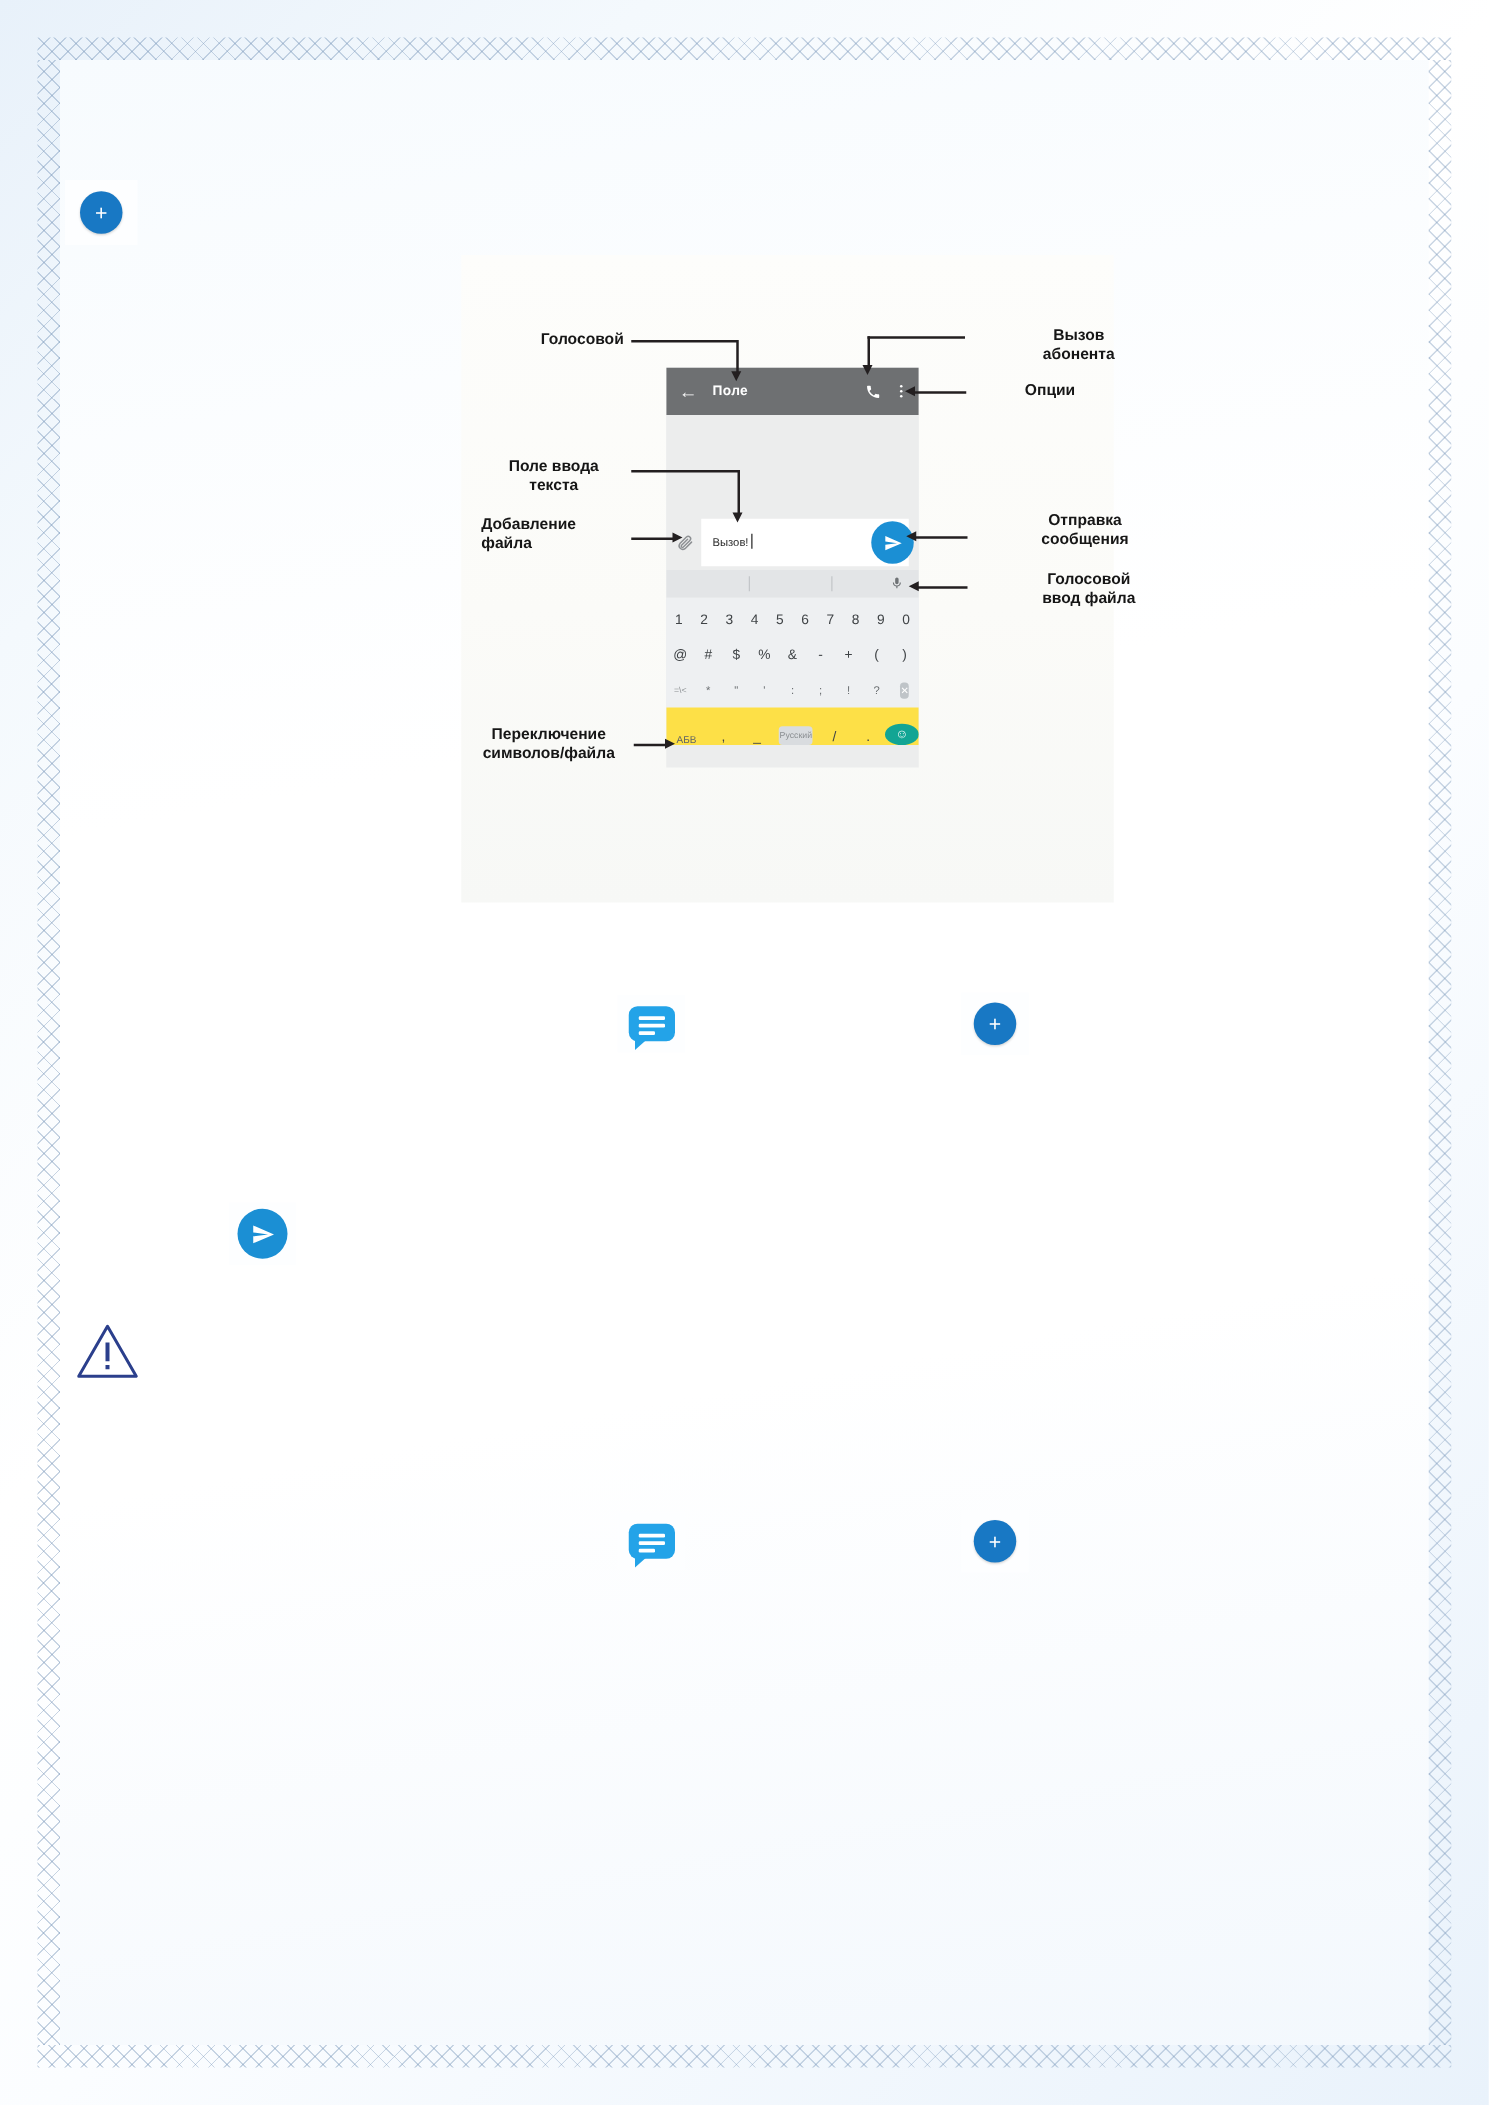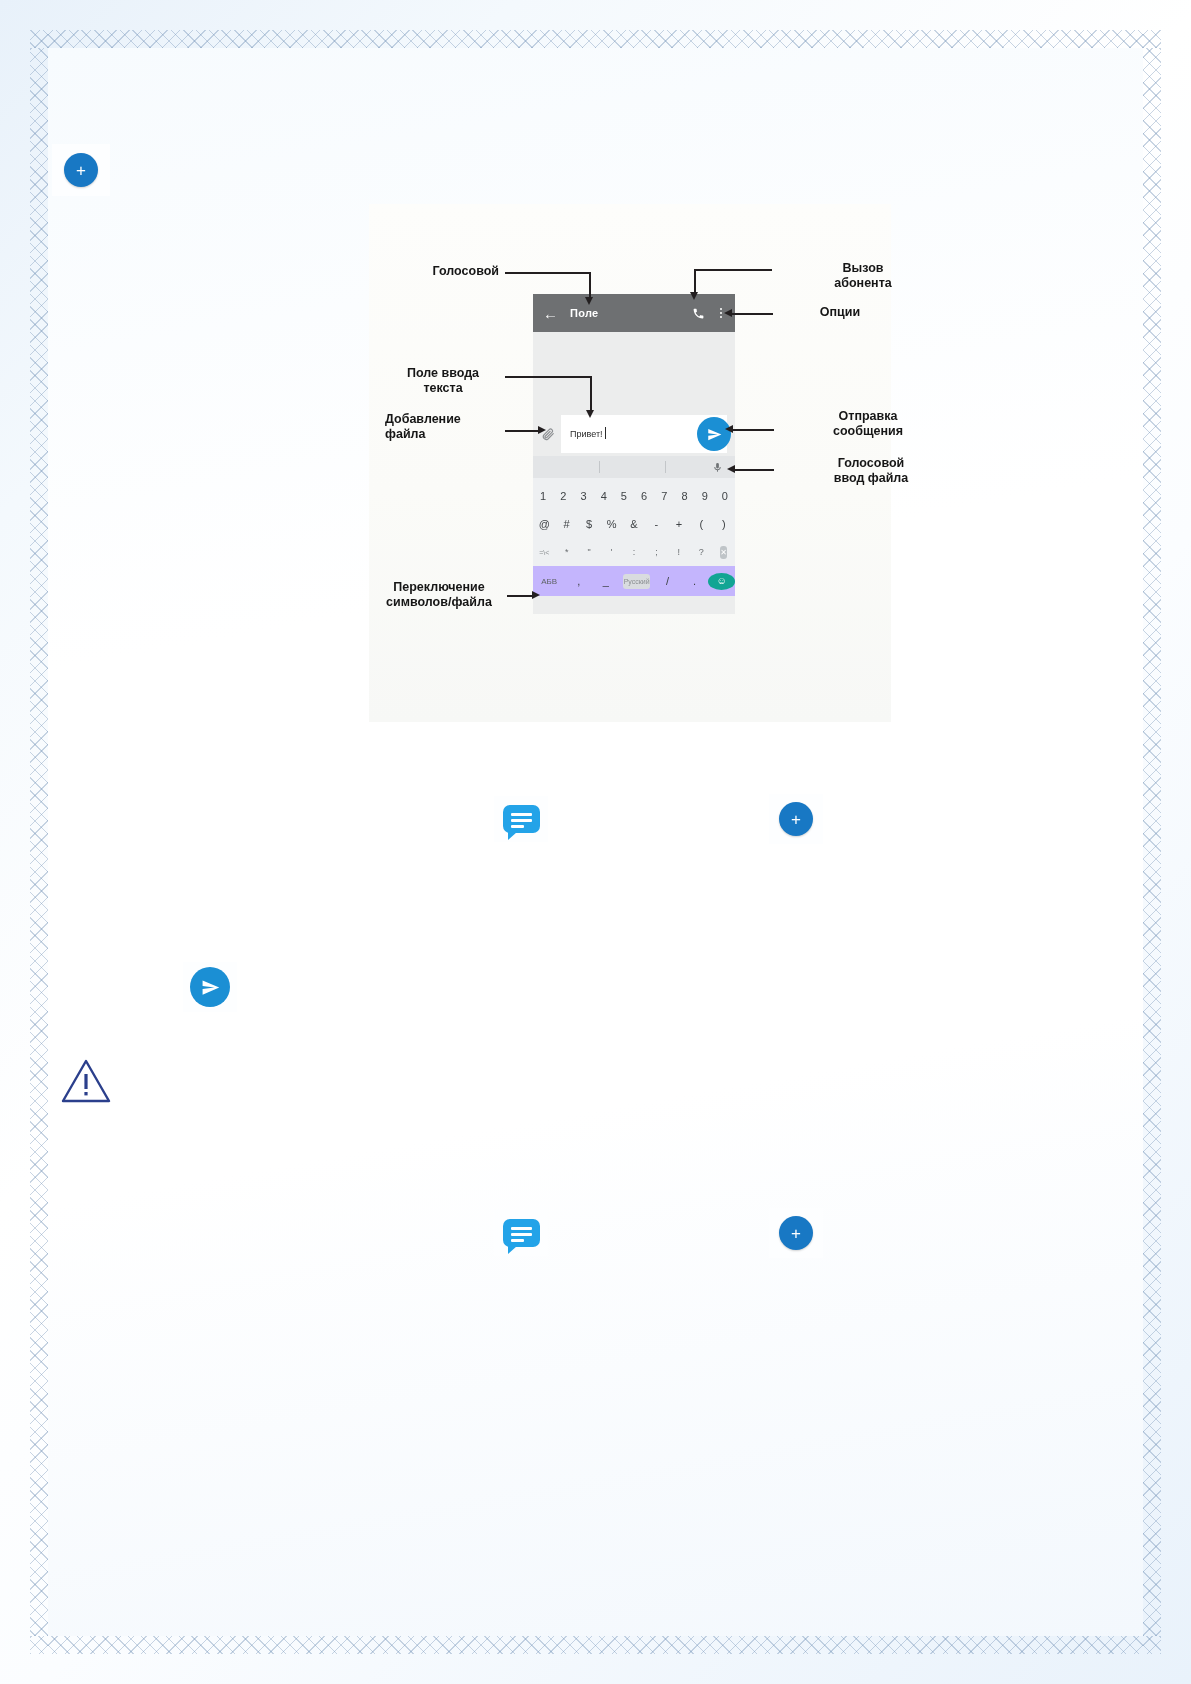--- a/index.html
+++ b/index.html
@@ -220,21 +220,21 @@
   .kb-row .sym-small { font-size: 7px; color: #8b8f92; }
   .bksp {
     background: #bfc4c8;
     border-radius: 3px;
     color: #ffffff;
     font-size: 8px;
     padding: 2px 0;
     max-width: 18px;
     margin: 0 auto;
   }
-  .kb-row.bottom { height: 30px; background: #c4b5fd; }
+  .kb-row.bottom { height: 30px; background: #fde047; align-items: flex-end; }
   .kb-row.bottom .abc { font-size: 8px; color: #5f6366; flex: 1.2; }
   .spacebar {
     flex: 3.2;
     background: #d9dcdf;
     border-radius: 3px;
     font-size: 7px;
     color: #8b8f92;
     padding: 4px 0;
     margin: 0 4px;
   }
@@ -324,21 +324,21 @@
 
       <div class="thread"></div>
 
       <div class="composer">
         <span class="clip-ico">
           <svg width="14" height="14" viewBox="0 0 24 24" fill="none" stroke="#8d9093" stroke-width="2" stroke-linecap="round">
             <path d="M21 11.5l-9 9a5 5 0 0 1-7-7l9-9a3.3 3.3 0 0 1 4.7 4.7l-9 9a1.7 1.7 0 0 1-2.4-2.4l8.3-8.3"></path>
           </svg>
         </span>
         <div class="input-box">
-          <span class="val">Привет!</span>
+          <span class="val">Вызов!</span>
         </div>
         <div class="send-circle">
           <svg width="15" height="15" viewBox="0 0 24 24" fill="#ffffff">
             <path d="M2 21l21-9L2 3v7l15 2-15 2z"></path>
           </svg>
         </div>
       </div>
 
       <div class="sugg-bar">
         <span class="div1"></span>

